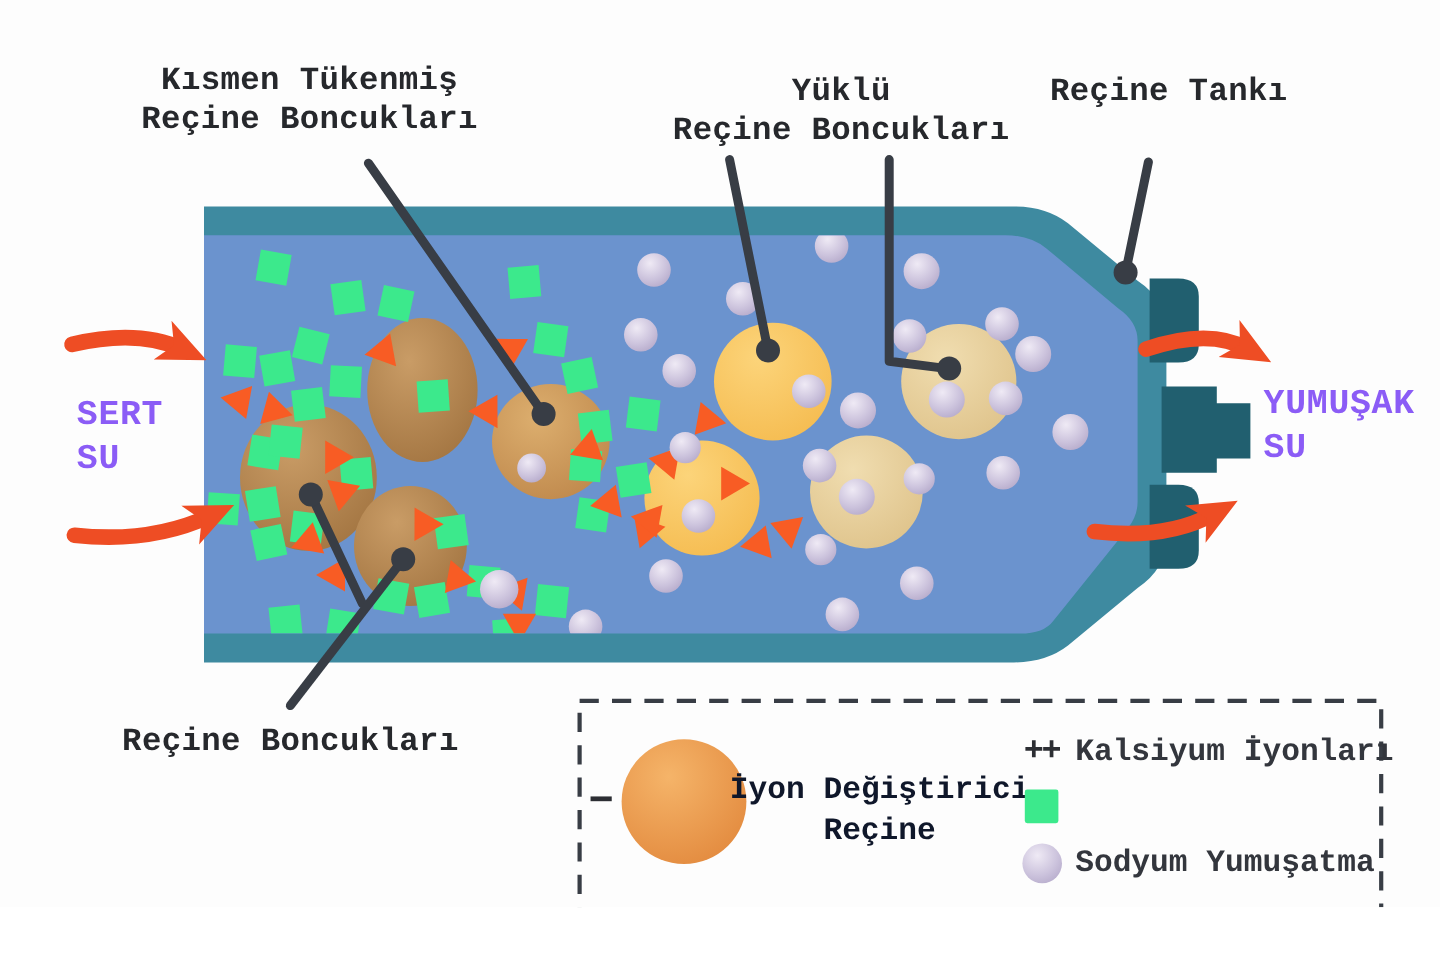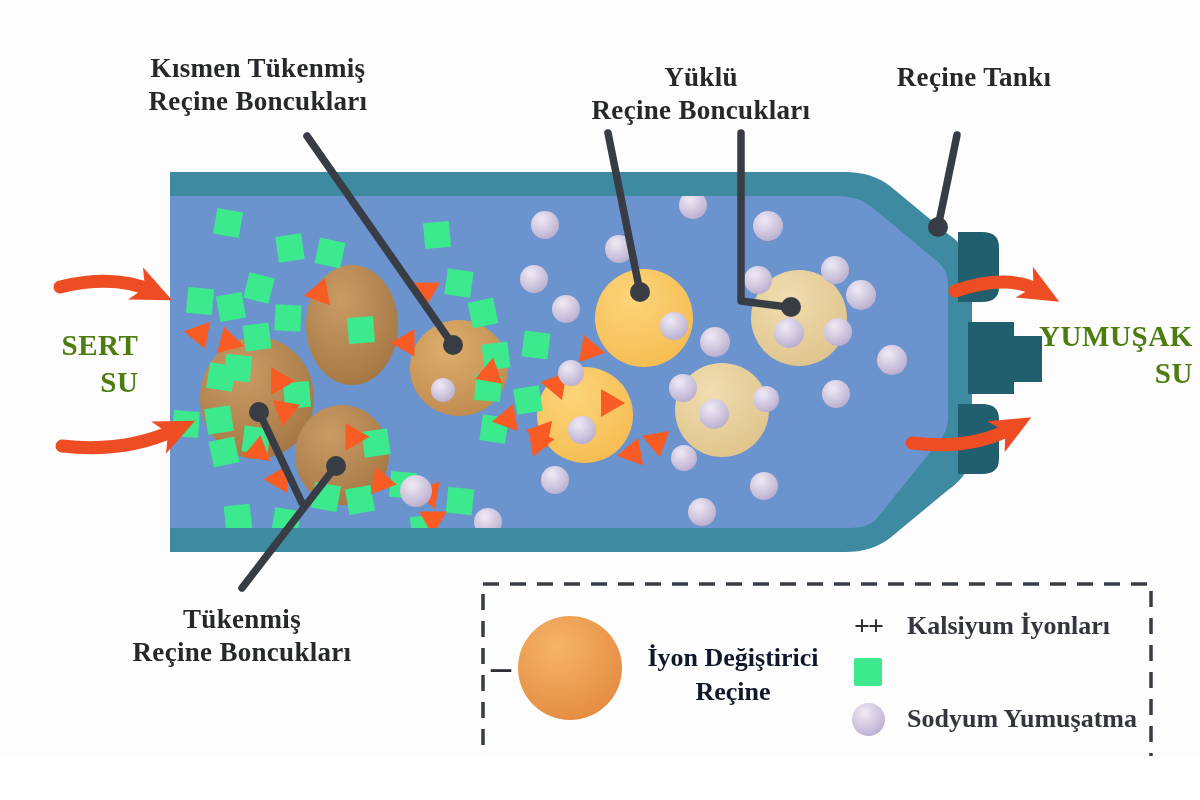--- a/index.html
+++ b/index.html
@@ -1,46 +1,46 @@
 <!DOCTYPE html>
 <html style="--page: #fdfdfd; --teal: #3e8aa0; --blue: #6b93ce; --port: #215f6f; --green: #3ce98c; --triangle: #f85c24; --arrow: #ee4d24; --line: #383d45; --text: #26282c;"><head>
 <meta charset="utf-8">
 <style>
   html,body{margin:0;padding:0;}
   #stage{
     position:relative;width:1200px;height:756px;overflow:hidden;
     background:var(--page,#fdfdfd);
-    font-family:Liberation Serif, serif;
+    font-family:Liberation Mono, monospace;
   }
   svg{position:absolute;left:0;top:0;}
   .callout{
     position:absolute;transform:translateX(-50%);
     text-align:center;font-weight:bold;font-size:27px;line-height:33px;
     color:var(--text,#26282c);letter-spacing:.3px;white-space:nowrap;
   }
   .flow-label{
     position:absolute;transform:translateX(-50%);
-    text-align:right;font-weight:bold;font-size:29px;line-height:37px;
-    color:#4d7c0f;letter-spacing:.6px;white-space:nowrap;
+    text-align:left;font-weight:bold;font-size:29px;line-height:37px;
+    color:#8b5cf6;letter-spacing:.6px;white-space:nowrap;
   }
   .legend-resin-label{
     position:absolute;transform:translateX(-50%);
     text-align:center;font-weight:bold;font-size:26px;line-height:34px;
     color:#0f172a;white-space:nowrap;
   }
   .legend-minus{
     position:absolute;transform:translate(-50%,-50%);
     font-weight:bold;font-size:40px;color:#2c2e33;line-height:1;
   }
   .legend-row{
     position:absolute;display:flex;align-items:center;height:40px;
   }
   .legend-icon-cell{width:46px;display:flex;justify-content:center;align-items:center;}
   .legend-row .lbl{
-    font-weight:bold;font-size:26px;color:#33363d;margin-left:16px;white-space:nowrap;
+    font-weight:bold;font-size:26px;color:#33363d;margin-left:5px;white-space:nowrap;
   }
   .plus-symbol{font-weight:bold;font-size:28px;color:#2c2e33;letter-spacing:-2px;}
   .mg-square{width:28px;height:28px;background:var(--green,#3ce98c);border-radius:2px;}
   .na-sphere{width:33px;height:33px;border-radius:50%;}
 </style>
 </head>
 <body>
 
 <div id="stage">
 
@@ -212,21 +212,20 @@
     <div>Reçine Boncukları</div>
   </div>
   <div class="callout" style="left:701px;top:61px">
     <div>Yüklü</div>
     <div>Reçine Boncukları</div>
   </div>
   <div class="callout" style="left:974px;top:61px">
     <div>Reçine Tankı</div>
   </div>
   <div class="callout" style="left:242px;top:603px">
-    <div>Tükenmiş</div>
     <div>Reçine Boncukları</div>
   </div>
 
   <div class="flow-label" style="left:100px;top:327px">
     <div>SERT</div>
     <div>SU</div>
   </div>
   <div class="flow-label" style="left:1116px;top:318px">
     <div>YUMUŞAK</div>
     <div>SU</div>

